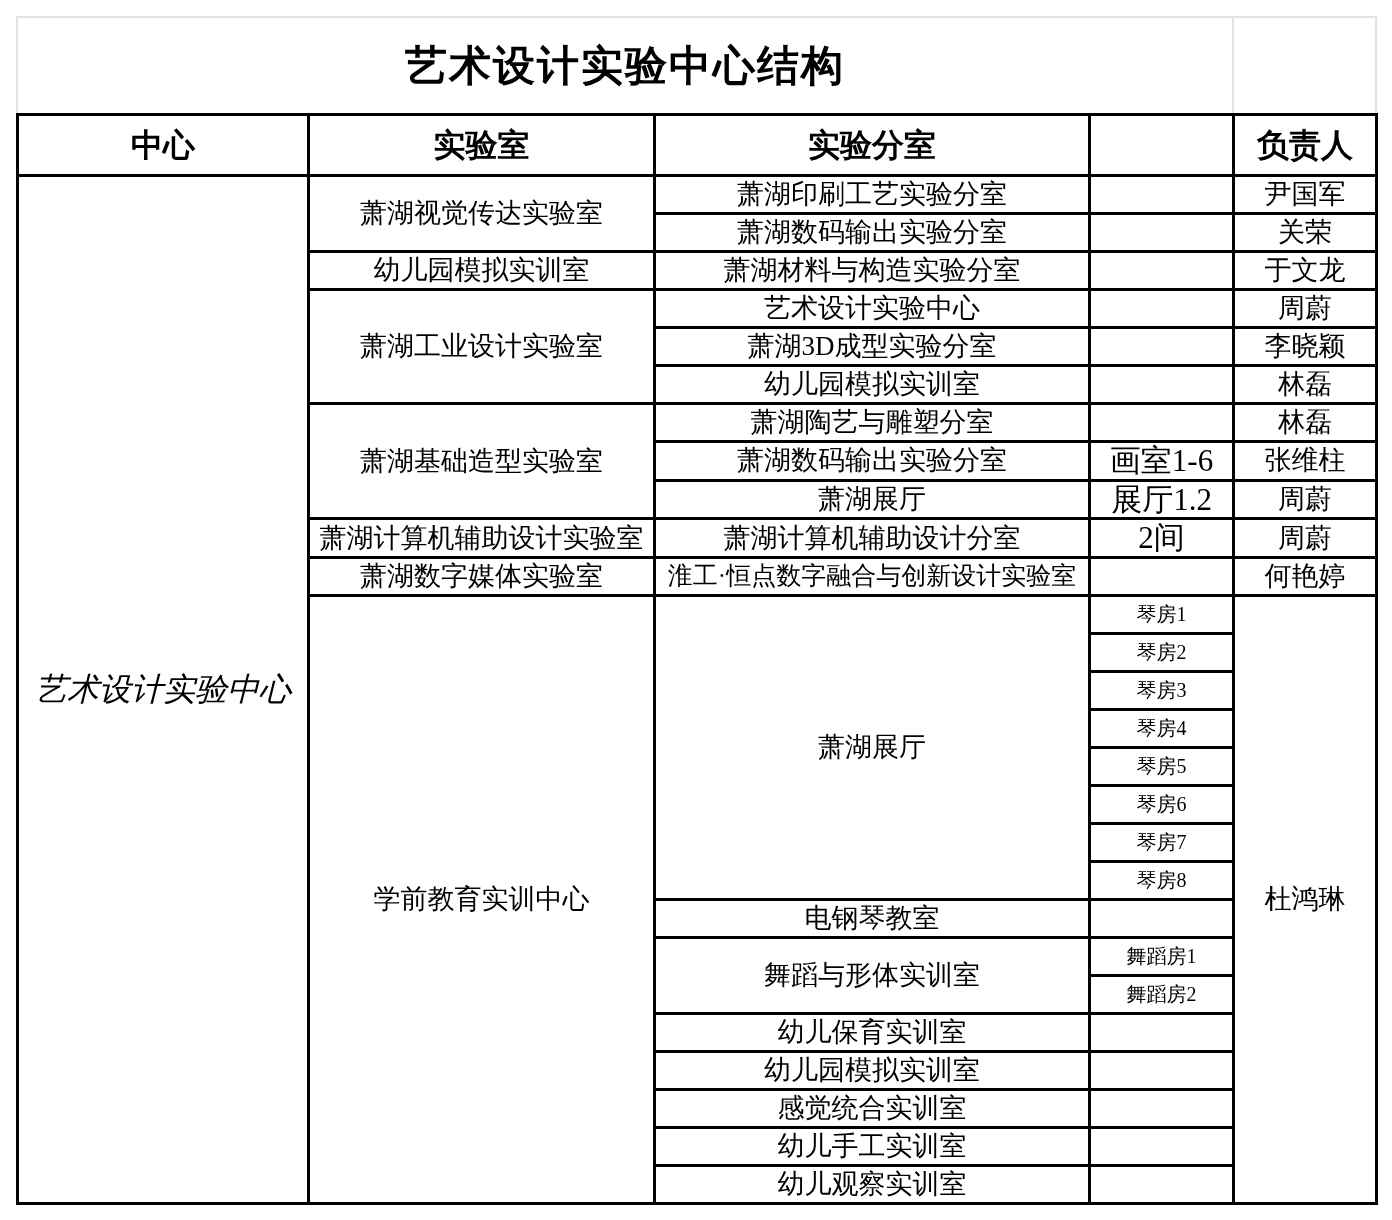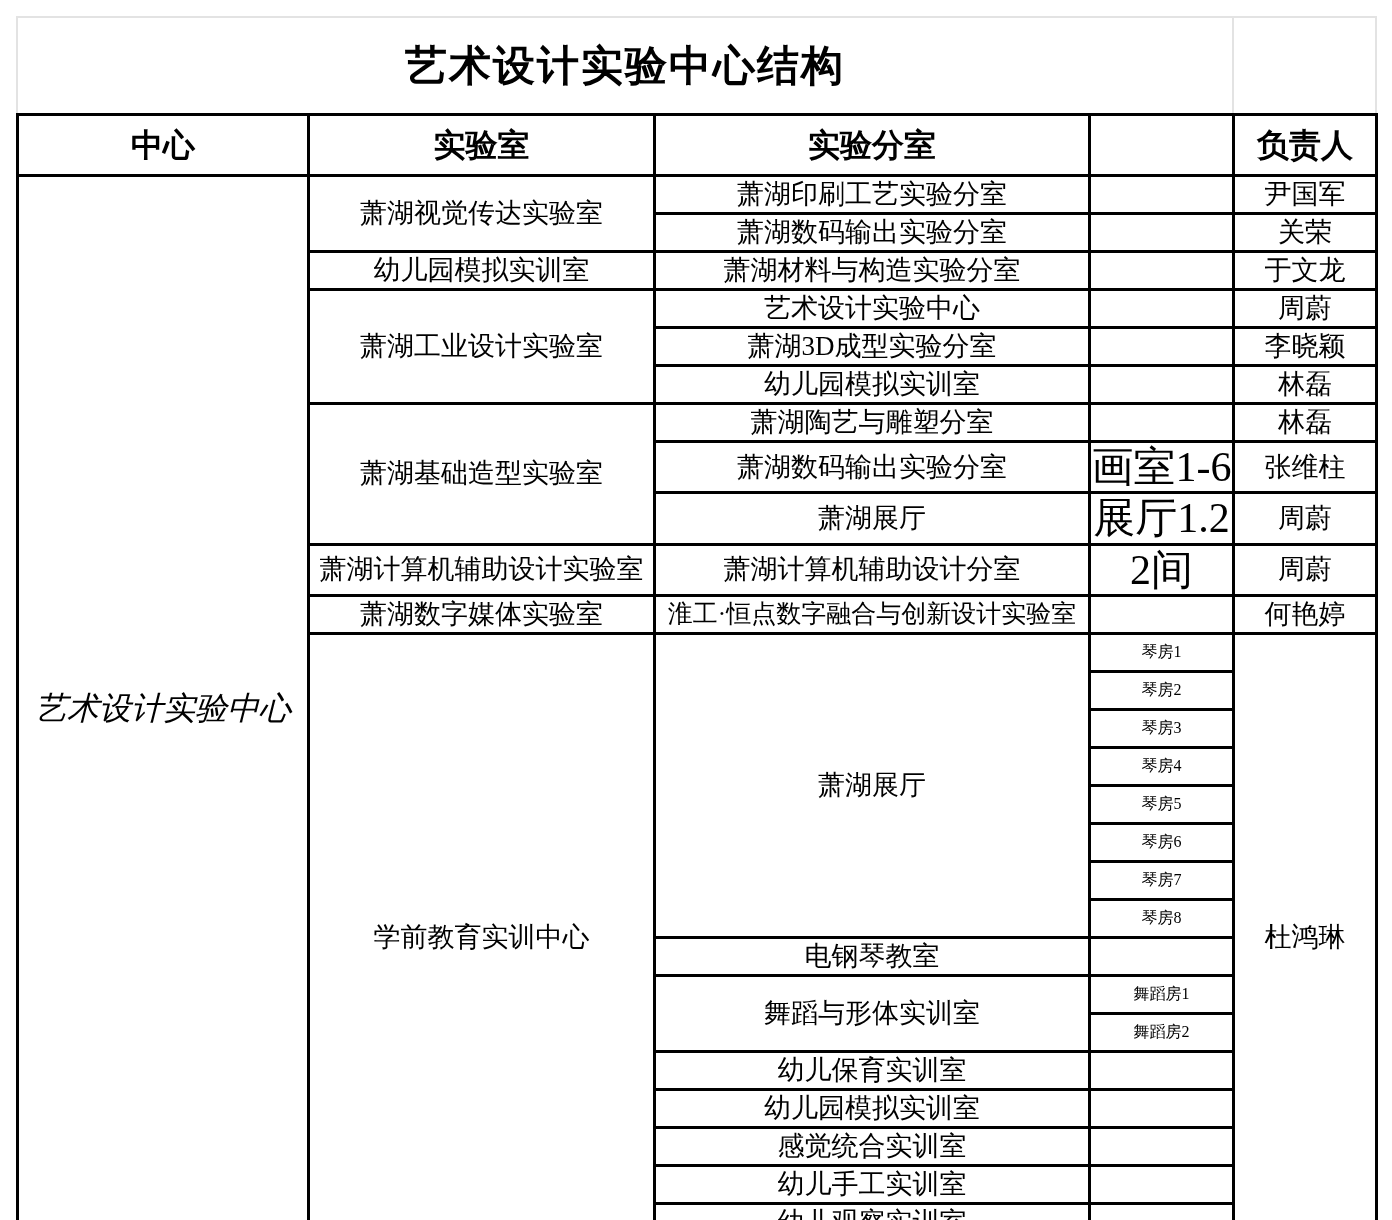--- a/index.html
+++ b/index.html
@@ -34,22 +34,22 @@
     border:3px solid #000;
     text-align:center;vertical-align:middle;
     padding:0;overflow:hidden;white-space:nowrap;
     font-size:27px;font-weight:normal;line-height:1.15;
   }
   tr.hdr{height:61px;}
   tr.data{height:38px;}
   th{font-size:32px;font-weight:bold;}
   td.c1{font-size:32px;font-style:italic;}
   td.long{font-size:25px;}
-  td.note-big{font-size:42px;text-align:center;}
-  td.note-small{font-size:16px;}
+  td.note-big{font-size:31px;text-align:center;}
+  td.note-small{font-size:20px;}
 </style>
 </head>
 <body>
 
 <div class="sheet">
 
   <div class="title-row">
     <div class="title-main">
       <span>艺术设计实验中心结构</span>
     </div>

